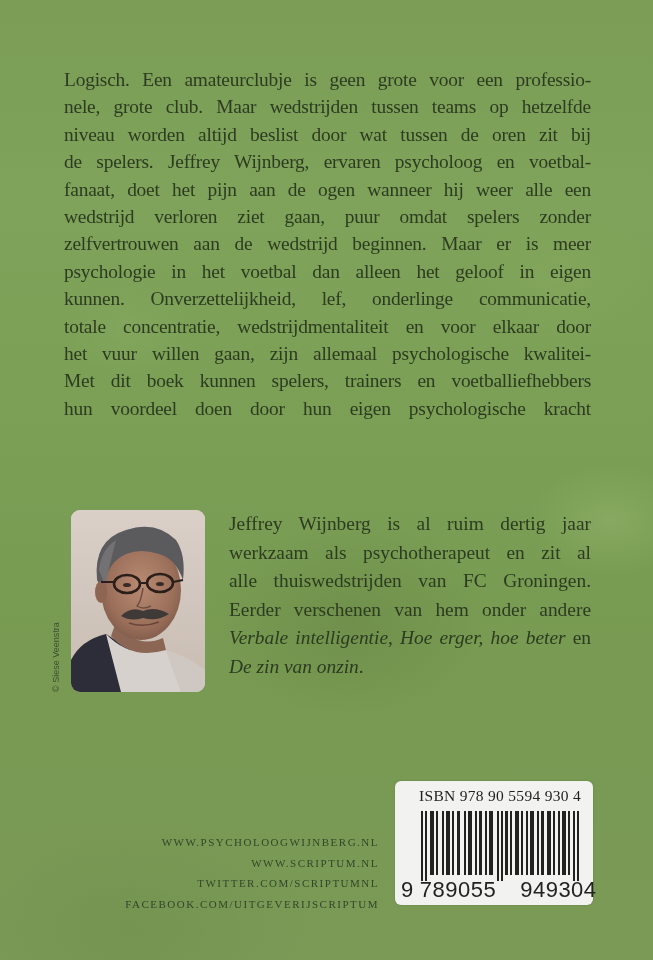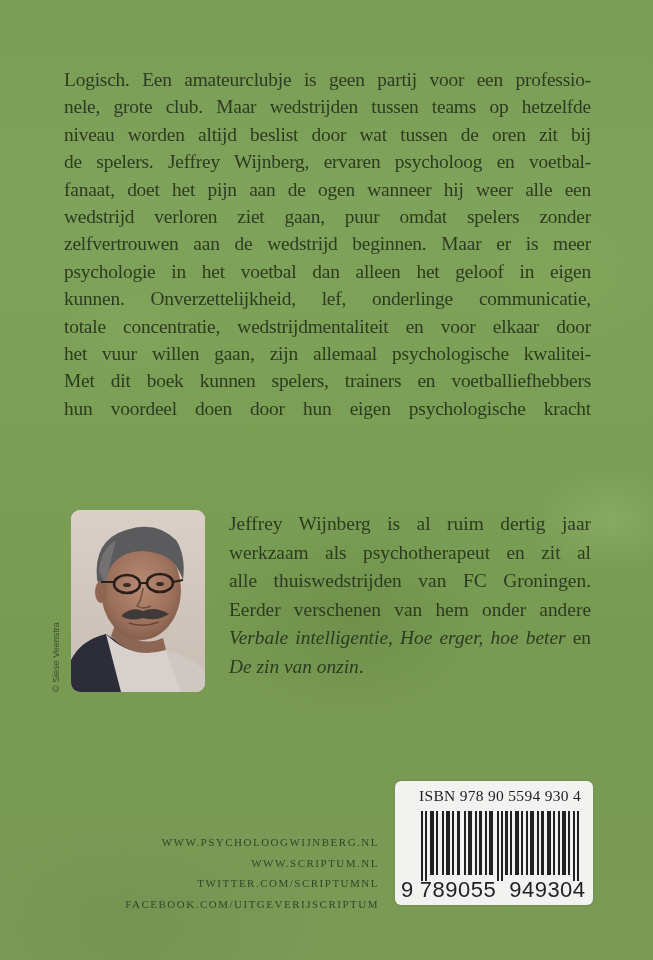--- a/index.html
+++ b/index.html
@@ -136,29 +136,29 @@
       left: 6px;
       top: 96px;
       width: 180px;
       font-family: "Liberation Sans", "DejaVu Sans", sans-serif;
       font-size: 22px;
       color: #222;
       white-space: nowrap;
       letter-spacing: 0.5px;
     }
     .barcode-digits .lead { margin-right: 6px; }
-    .barcode-digits .g1 { margin-right: 13px; }
+    .barcode-digits .g1 { margin-right: 24px; }
   </style>
 </head>
 <body>
 
 <div class="cover"></div>
 
 <div class="blurb">
-  <span class="line">Logisch. Een amateurclubje is geen partij voor een professio-</span>
+  <span class="line">Logisch. Een amateurclubje is geen grote voor een professio-</span>
   <span class="line">nele, grote club. Maar wedstrijden tussen teams op hetzelfde</span>
   <span class="line">niveau worden altijd beslist door wat tussen de oren zit bij</span>
   <span class="line">de spelers. Jeffrey Wijnberg, ervaren psycholoog en voetbal-</span>
   <span class="line">fanaat, doet het pijn aan de ogen wanneer hij weer alle een</span>
   <span class="line">wedstrijd verloren ziet gaan, puur omdat spelers zonder</span>
   <span class="line">zelfvertrouwen aan de wedstrijd beginnen. Maar er is meer</span>
   <span class="line">psychologie in het voetbal dan alleen het geloof in eigen</span>
   <span class="line">kunnen. Onverzettelijkheid, lef, onderlinge communicatie,</span>
   <span class="line">totale concentratie, wedstrijdmentaliteit en voor elkaar door</span>
   <span class="line">het vuur willen gaan, zijn allemaal psychologische kwalitei-</span>

